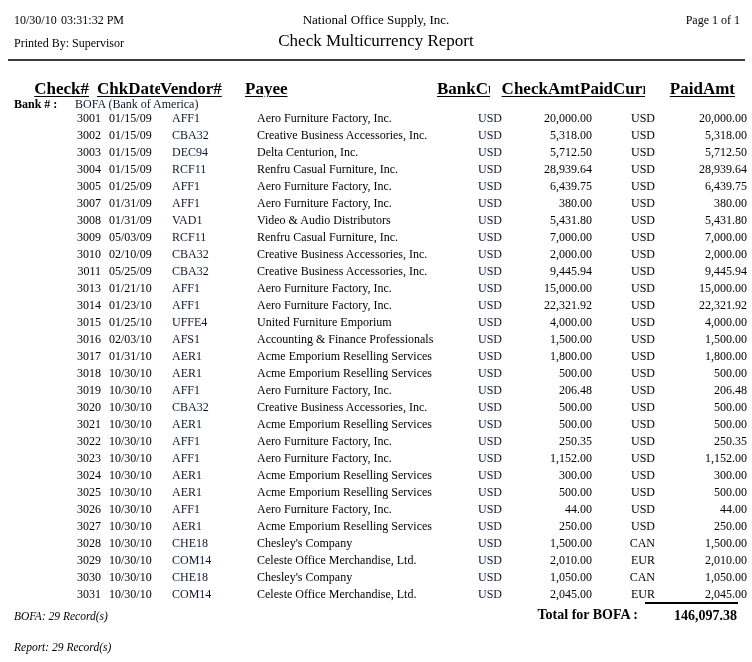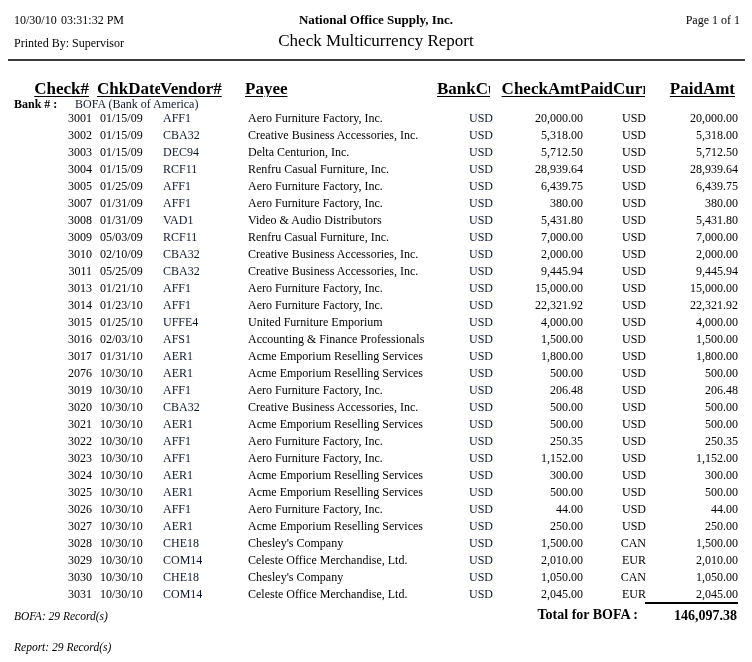--- a/index.html
+++ b/index.html
@@ -11,21 +11,21 @@
     height: 662px;
     background: #ffffff;
     color: #000000;
     overflow: hidden;
     margin: 0 auto;
   }
   
   .meta { position: absolute; font-size: 12px; white-space: nowrap; }
   .m-date     { top: 13px; left: 14px; }
   .m-time     { top: 13px; left: 61px; }
-  .m-company  { top: 12px; left: 0; width: 752px; text-align: center; font-weight: bold; font-size: 13px; }
+  .m-company  { top: 12px; left: 0; width: 752px; text-align: center; font-weight: normal; font-size: 13px; }
   .m-page     { top: 13px; right: 12px; }
   .m-printed  { top: 36px; left: 14px; }
   .m-title    { top: 31px; left: 0; width: 752px; text-align: center; font-weight: normal; font-size: 17px; }
   .top-rule   { position: absolute; top: 59px; left: 8px; width: 737px; height: 0; border-top: 2px solid #3c3c3c; }
 
   
   .grid-cols {
     display: grid;
     grid-template-columns: 79px 67px 85px 192px 53px 90px 65px 93px;
   }
@@ -45,21 +45,21 @@
   .c-paidcurr { text-align: right; padding-right: 2px; }
   .c-paidamt  { text-align: right; padding-right: 3px; }
 
   .blue { color: #0f172a; }
 
   .bank-row { position: absolute; top: 97px; left: 14px; font-size: 12px; line-height: 15px; }
   .bank-row .bank-label { font-weight: bold; position: absolute; left: 0; top: 0; white-space: nowrap; }
   .bank-row .bank-value { position: absolute; left: 61px; top: 0; white-space: nowrap; }
 
   .rows {
-    position: absolute; top: 110px; left: 17px; width: 724px;
+    position: absolute; top: 110px; left: 26px; width: 724px;
     font-size: 12px; line-height: 17px;
   }
   .trow { height: 17px; }
 
   
   .total-row {
     position: absolute; top: 602px; left: 14px; width: 724px;
     display: flex; justify-content: flex-end; align-items: flex-start;
     font-size: 14px;
   }
@@ -248,21 +248,21 @@
         <div class="cell c-check">3017</div>
         <div class="cell c-date">01/31/10</div>
         <div class="cell c-vendor blue">AER1</div>
         <div class="cell c-payee">Acme Emporium Reselling Services</div>
         <div class="cell c-bankcurr blue">USD</div>
         <div class="cell c-checkamt">1,800.00</div>
         <div class="cell c-paidcurr">USD</div>
         <div class="cell c-paidamt">1,800.00</div>
       </div>
       <div class="trow grid-cols">
-        <div class="cell c-check">2076</div>
+        <div class="cell c-check">3018</div>
         <div class="cell c-date">10/30/10</div>
         <div class="cell c-vendor blue">AER1</div>
         <div class="cell c-payee">Acme Emporium Reselling Services</div>
         <div class="cell c-bankcurr blue">USD</div>
         <div class="cell c-checkamt">500.00</div>
         <div class="cell c-paidcurr">USD</div>
         <div class="cell c-paidamt">500.00</div>
       </div>
       <div class="trow grid-cols">
         <div class="cell c-check">3019</div>

